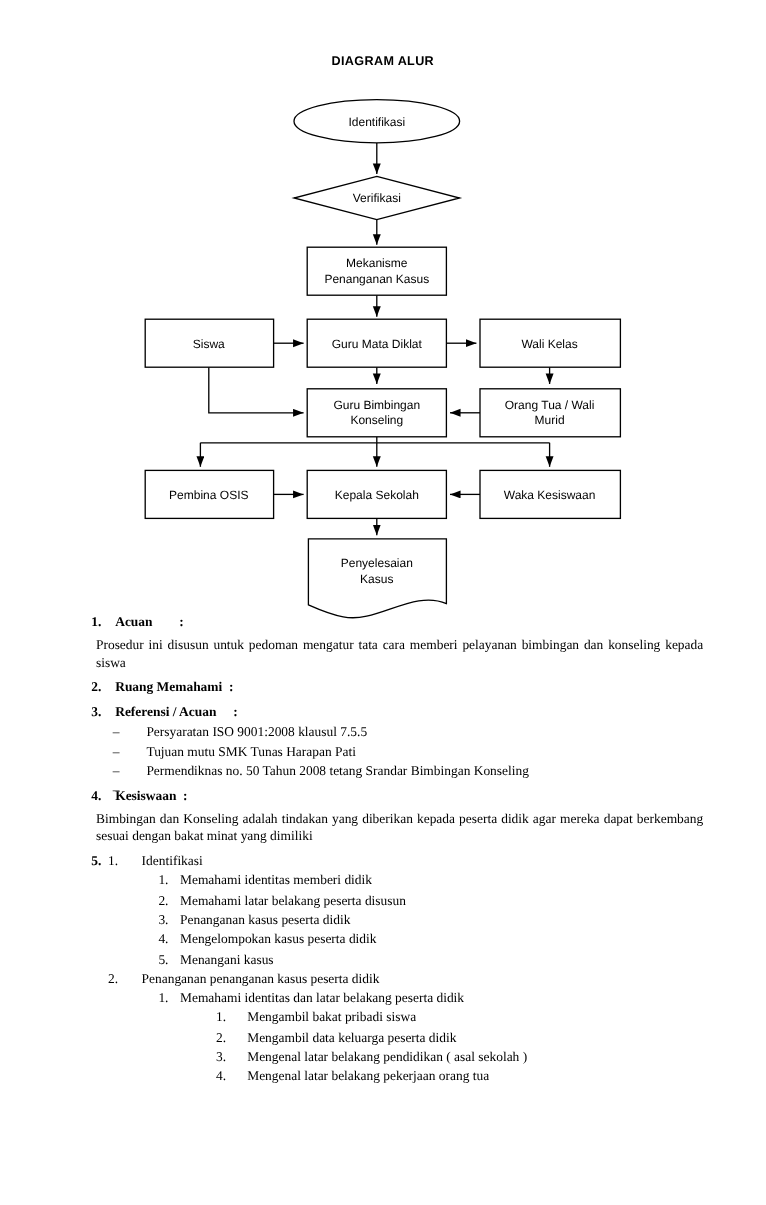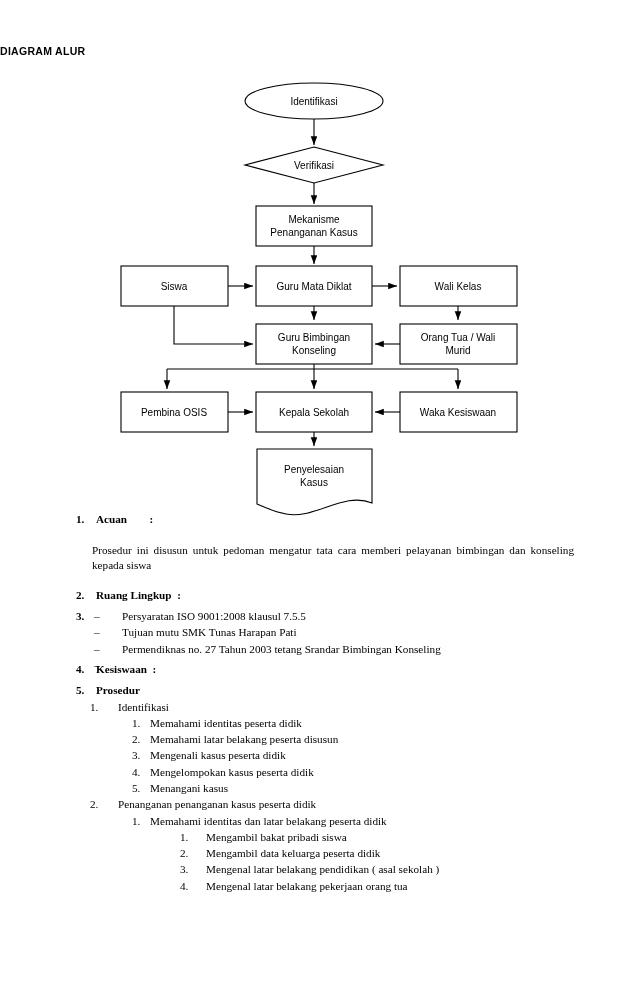--- a/index.html
+++ b/index.html
@@ -15,20 +15,21 @@
     color: #000000;
     overflow: hidden;
   }
 
   
   #flowchart-title {
     position: absolute;
     left: 0;
     top: 45px;
     width: 638px;
+    text-align: center;
     font-family: "Liberation Sans", sans-serif;
     font-weight: bold;
     font-size: 10.5px;
     letter-spacing: 0.3px;
   }
   #flow-svg {
     position: absolute;
     left: 0;
     top: 0;
     width: 638px;
@@ -71,21 +72,21 @@
     left: 76px;
     top: 0;
     font-weight: bold;
   }
   .sec-head {
     margin-left: 20px;
     font-weight: bold;
     white-space: pre;
   }
   .sec-body {
-    margin: 16px;
+    margin: 4px;
     padding: 0;
     text-align: justify;
   }
 
   ul.dash-list {
     list-style: none;
     margin: 1px 0 0 0;
     padding: 0 0 0 18px;
   }
   ul.dash-list li {
@@ -261,50 +262,51 @@
 <div id="doc-body">
 
   <div class="sec">
     <span class="sec-num">1.</span>
     <div class="sec-head">Acuan        :</div>
     <p class="sec-body">Prosedur ini disusun untuk pedoman mengatur tata cara memberi pelayanan bimbingan dan konseling kepada siswa</p>
   </div>
 
   <div class="sec">
     <span class="sec-num">2.</span>
-    <div class="sec-head">Ruang Lingkup  :</div>
+    <div class="sec-head">Ruang Memahami  :</div>
   </div>
 
   <div class="sec">
     <span class="sec-num">3.</span>
+    <div class="sec-head">Referensi / Acuan     :</div>
     <ul class="dash-list">
       <li><span class="dash">–</span><span class="item-text">Persyaratan ISO 9001:2008 klausul 7.5.5</span></li>
       <li><span class="dash">–</span><span class="item-text">Tujuan mutu SMK Tunas Harapan Pati</span></li>
-      <li><span class="dash">–</span><span class="item-text">Permendiknas no. 27 Tahun 2003 tetang Srandar  Bimbingan Konseling</span></li>
+      <li><span class="dash">–</span><span class="item-text">Permendiknas no. 50 Tahun 2008 tetang Srandar  Bimbingan Konseling</span></li>
       <li><span class="dash">–</span></li>
     </ul>
   </div>
 
   <div class="sec">
     <span class="sec-num">4.</span>
     <div class="sec-head">Kesiswaan  :</div>
+    <p class="sec-body">Bimbingan dan Konseling adalah tindakan yang diberikan kepada peserta didik agar mereka dapat berkembang sesuai dengan bakat minat yang dimiliki</p>
   </div>
 
   <div class="sec">
     <span class="sec-num">5.</span>
-    <div class="sec-head">Prosedur</div>
 
     <ol class="lvl1">
       <li>
         <span class="mk">1.</span>
         <span class="item-text">Identifikasi</span>
         <ol class="lvl2">
-          <li><span class="mk">1.</span><span class="item-text">Memahami identitas peserta didik</span></li>
+          <li><span class="mk">1.</span><span class="item-text">Memahami identitas memberi didik</span></li>
           <li><span class="mk">2.</span><span class="item-text">Memahami latar belakang peserta disusun</span></li>
-          <li><span class="mk">3.</span><span class="item-text">Mengenali kasus peserta didik</span></li>
+          <li><span class="mk">3.</span><span class="item-text">Penanganan kasus peserta didik</span></li>
           <li><span class="mk">4.</span><span class="item-text">Mengelompokan kasus peserta didik</span></li>
           <li><span class="mk">5.</span><span class="item-text">Menangani kasus</span></li>
         </ol>
       </li>
 
       <li>
         <span class="mk">2.</span>
         <span class="item-text">Penanganan penanganan kasus peserta didik</span>
         <ol class="lvl2">
           <li>

